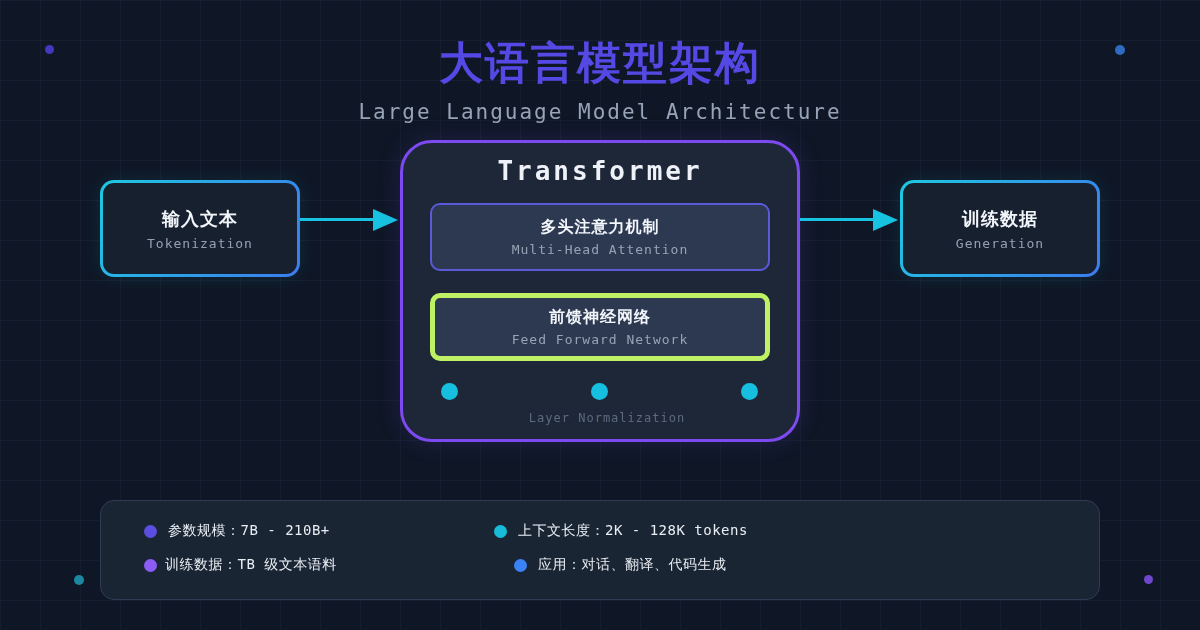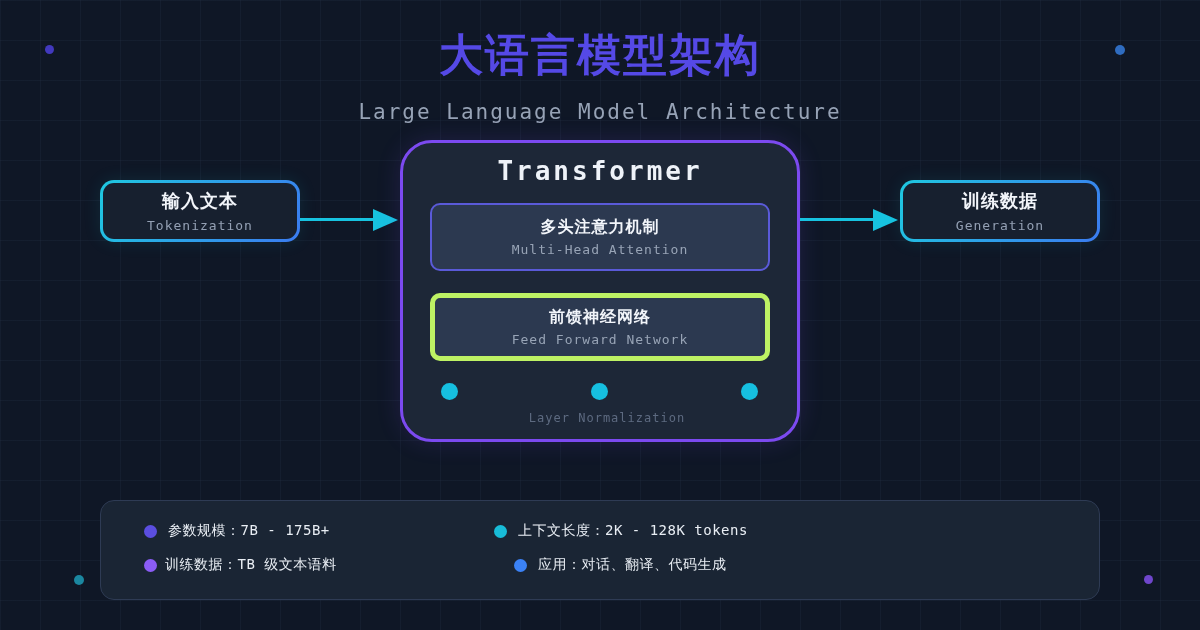--- a/index.html
+++ b/index.html
@@ -12,32 +12,32 @@
     position:relative; width:1200px; height:630px;
     background-color:#0f1726;
     background-image:
       linear-gradient(rgba(125,150,200,0.055) 1px, transparent 1px),
       linear-gradient(90deg, rgba(125,150,200,0.055) 1px, transparent 1px);
     background-size:40px 40px;
   }
 
   
   .title {
-    position:absolute; top:26px; left:0; width:100%; text-align:center;
+    position:absolute; top:34px; left:0; width:100%; text-align:center;
     font-size:44px; font-weight:bold; color:#5549e6; letter-spacing:2px;
     font-family:"DejaVu Sans",sans-serif;
   }
   .subtitle {
     position:absolute; top:100px; left:0; width:100%; text-align:center;
     font-size:21px; color:#97a3b6; letter-spacing:2px;
   }
 
   
   .gradient-box {
-    position:absolute; width:200px; height:62px; border-radius:14px; padding:3px;
+    position:absolute; width:200px; height:97px; border-radius:14px; padding:3px;
     background:linear-gradient(120deg,#1fc8e0 0%, #3b7bf0 100%);
     box-shadow:0 0 18px rgba(34,211,238,0.10);
     box-sizing:border-box;
   }
   .gradient-box .inner {
     width:100%; height:100%; border-radius:11px; background:#17202f;
     display:flex; flex-direction:column; align-items:center; justify-content:center; gap:5px;
     box-sizing:border-box;
   }
   .io-input  { left:100px; top:180px; }
@@ -157,21 +157,21 @@
   <div class="gradient-box io-output">
     <div class="inner">
       <div class="box-title">训练数据</div>
       <div class="box-sub">Generation</div>
     </div>
   </div>
 
   <div class="stats-panel">
     <div class="stat-item p0">
       <span class="stat-bullet" style="background-color: rgb(91, 78, 224);"></span>
-      <span class="stat-label">参数规模：7B - 175B+</span>
+      <span class="stat-label">参数规模：7B - 210B+</span>
     </div>
     <div class="stat-item p1">
       <span class="stat-bullet" style="background-color: rgb(139, 92, 246);"></span>
       <span class="stat-label">训练数据：TB 级文本语料</span>
     </div>
     <div class="stat-item p2">
       <span class="stat-bullet" style="background-color: rgb(24, 188, 216);"></span>
       <span class="stat-label">上下文长度：2K - 128K tokens</span>
     </div>
     <div class="stat-item p3">

